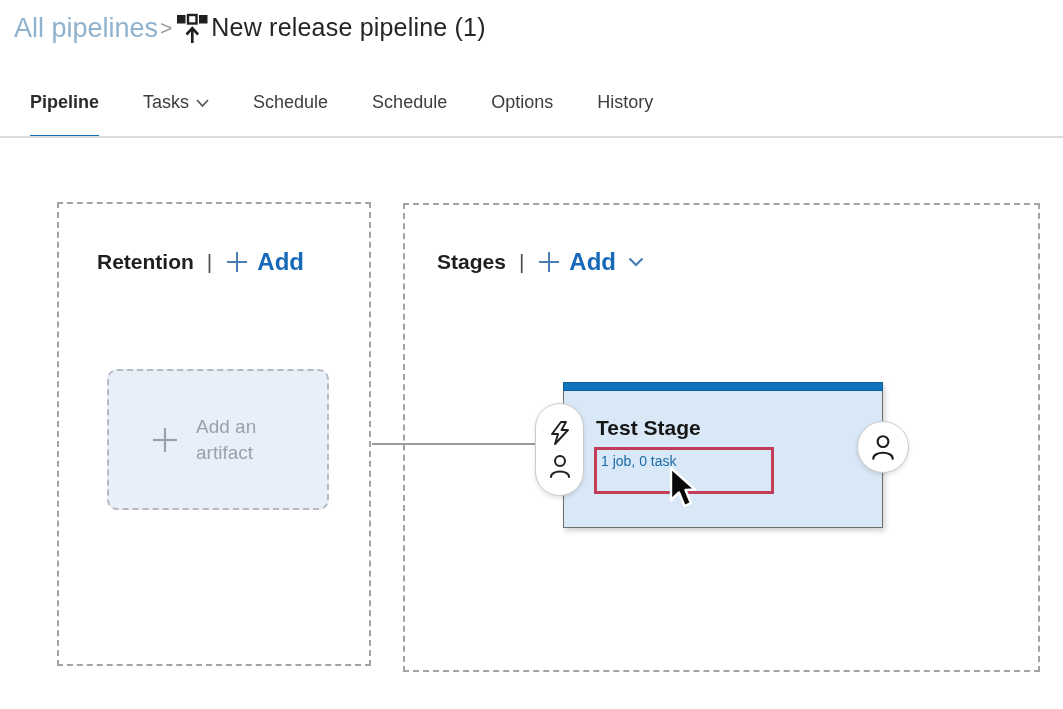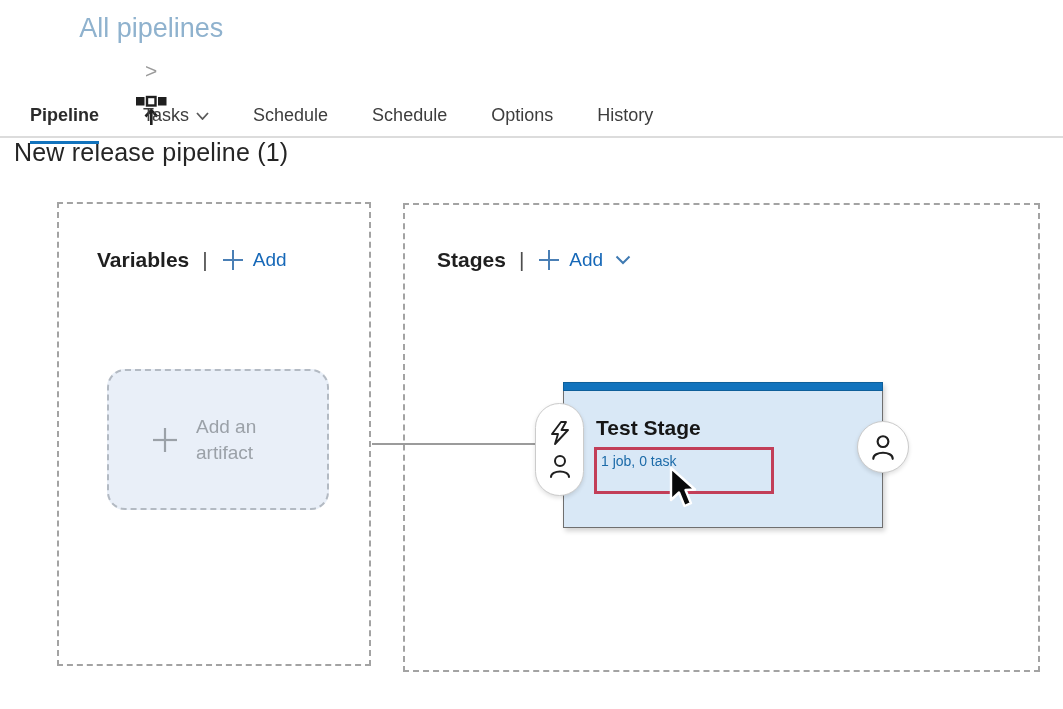--- a/index.html
+++ b/index.html
@@ -12,45 +12,45 @@
     --panel-border:#a3a3a3;
     --text-dark:#252525;
     --text-gray:#8d9298;
   }
   *{box-sizing:border-box;margin:0;padding:0;}
   html,body{background:#fff;}
   body{font-family:"Liberation Sans",sans-serif;}
   .screen{position:relative;width:1063px;height:709px;background:#fff;overflow:hidden;}
 
   
-  .breadcrumb{position:absolute;top:13px;left:14px;display:flex;align-items:center;gap:12px;flex-direction:column;}
+  .breadcrumb{position:absolute;top:13px;left:14px;display:flex;align-items:flex-start;}
   .crumb-link{font-size:27px;font-weight:300;color:var(--breadcrumb-blue);cursor:pointer;}
   .crumb-sep{font-size:21px;font-weight:300;color:#9a9a9a;padding:0 2px;margin-top:3px;}
   .release-ico{display:flex;align-items:center;margin:0 2px;}
   .page-title{font-size:25px;color:var(--text-dark);letter-spacing:.2px;}
 
   
   .tabbar{position:absolute;top:92px;left:30px;display:flex;align-items:flex-start;gap:44px;}
-  .tab{font-size:18px;color:#3d3d3d;padding-bottom:15px;cursor:pointer;display:flex;align-items:center;gap:7px;margin-top:13px;}
+  .tab{font-size:18px;color:#3d3d3d;padding-bottom:22px;cursor:pointer;display:flex;align-items:center;gap:7px;}
   .tab.active{font-weight:bold;color:#2b2b2b;border-bottom:3px solid var(--accent);}
   .tab-sep{position:absolute;top:136px;left:0;width:1063px;height:2px;background:#dcdcdc;}
 
   
   .panel{position:absolute;border:2px dashed var(--panel-border);background:#fff;}
   .panel-artifacts{left:57px;top:202px;width:314px;height:464px;}
   .panel-stages{left:403px;top:203px;width:637px;height:469px;}
   .panel-head{position:absolute;display:flex;align-items:center;gap:13px;}
   .panel-title{font-size:21px;font-weight:bold;color:#1f1f1f;}
   .panel-divider{font-size:21px;font-weight:300;color:#4d4d4d;}
   .add-btn{display:flex;align-items:center;gap:8px;cursor:pointer;}
-  .add-label{font-size:19px;font-weight:normal;color:var(--link-blue);}
+  .add-label{font-size:24px;font-weight:bold;color:var(--link-blue);}
 
   
   .add-artifact{position:absolute;left:48px;top:165px;width:222px;height:141px;background:#e9eff8;
-    border:2px dashed #b3bac3;border-radius:18px;display:flex;align-items:center;justify-content:center;gap:14px;cursor:pointer;}
+    border:2px dashed #b3bac3;border-radius:10px;display:flex;align-items:center;justify-content:center;gap:14px;cursor:pointer;}
   .add-artifact-label{font-size:19px;color:#9ba1a8;width:92px;line-height:1.35;}
 
   
   .schedule{position:absolute;left:48px;top:372px;display:flex;align-items:center;gap:17px;cursor:pointer;}
   .hexwrap{filter:drop-shadow(0 2px 3px rgba(0,0,0,.14));}
   .schedule-label{font-size:20px;color:var(--text-gray);width:110px;line-height:1.25;}
 
   
   .connector{position:absolute;left:372px;top:443px;width:175px;height:2px;background:#9b9b9b;}
 
@@ -114,21 +114,21 @@
       <span>History</span>
     </span>
   </div>
   <div class="tab-sep"></div>
 
   <div class="panel panel-artifacts">
     <div class="panel-head" style="left:38px;top:44px;">
       <span class="panel-title"></span>
     </div>
     <div class="panel-head" style="left:38px;top:44px;">
-      <span class="panel-title">Variables</span>
+      <span class="panel-title">Retention</span>
       <span class="panel-divider">|</span>
       <span class="add-btn">
         <svg width="24" height="24" viewBox="0 0 24 24">
             <line x1="12" y1="2" x2="12" y2="22" stroke="#4a7fb5" stroke-width="2"></line>
             <line x1="2" y1="12" x2="22" y2="12" stroke="#4a7fb5" stroke-width="2"></line>
           </svg>
         <span class="add-label">Add</span>
       </span>
     </div>
 

